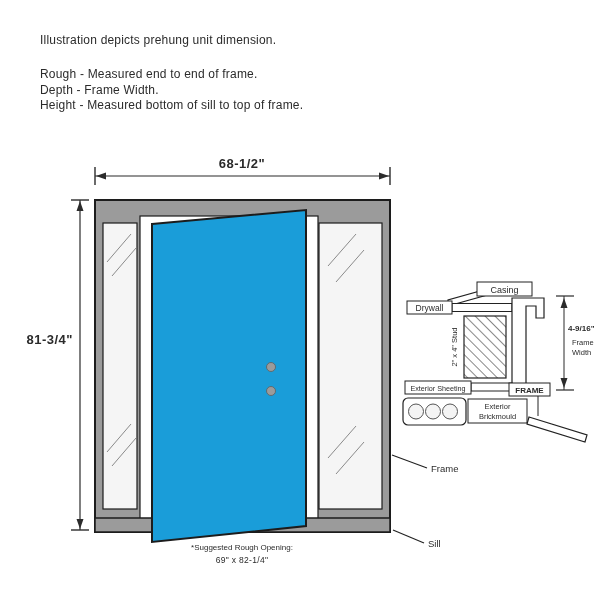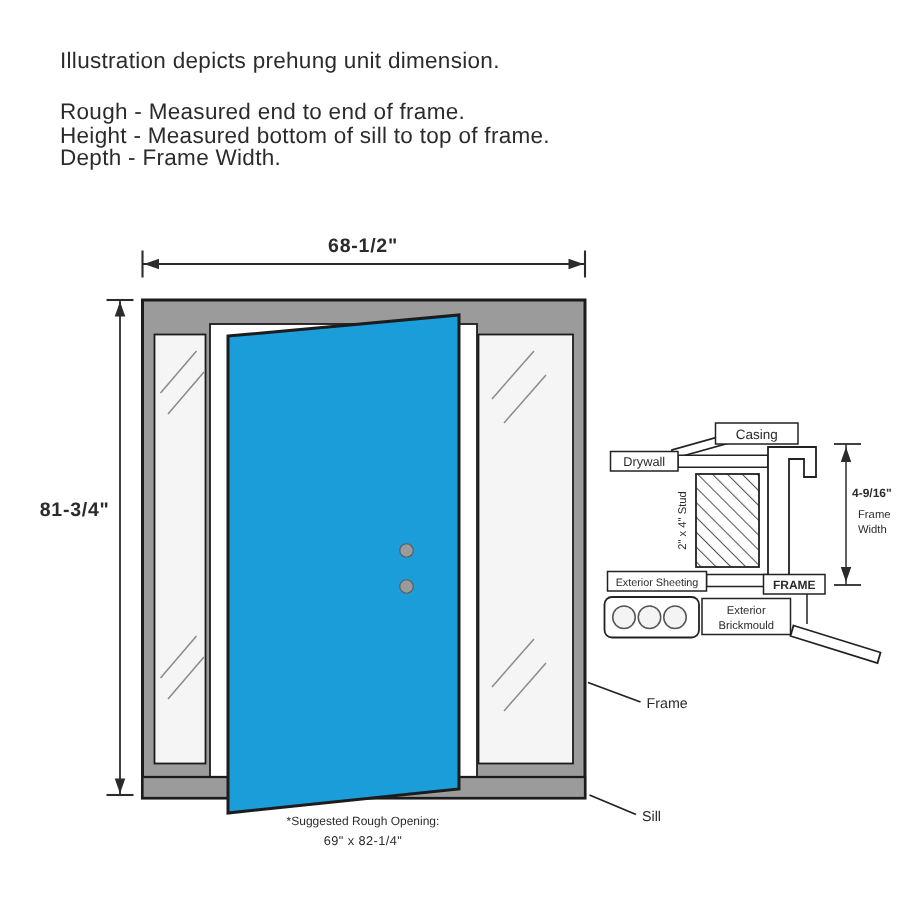--- a/index.html
+++ b/index.html
@@ -10,42 +10,42 @@
     width: 600px;
     height: 600px;
     background: #ffffff;
     overflow: hidden;
   }
   .intro {
     position: absolute;
     left: 40px;
     top: 33px;
     color: #2b2b2b;
-    font-size: 15px;
+    font-size: 12px;
     letter-spacing: 0.2px;
     line-height: 15px;
   }
   .intro-title { margin: 0 0 19px 0; }
   .intro-line  { margin: 0 0 0.5px 0; }
   svg.diagram { position: absolute; left: 0; top: 0; }
   svg text {
     font-family: "Liberation Sans", sans-serif;
     fill: #2b2b2b;
   }
 </style>
 </head>
 <body>
 
 <div class="page">
 
   <div class="intro">
     <p class="intro-title">Illustration depicts prehung unit dimension.</p>
     <p class="intro-line">Rough - Measured end to end of frame.</p>
+    <p class="intro-line">Depth - Frame Width.</p>
     <p class="intro-line">Height - Measured bottom of sill to top of frame.</p>
-    <p class="intro-line">Depth - Frame Width.</p>
   </div>
 
   <svg class="diagram" width="600" height="600" viewBox="0 0 600 600">
 
     <defs>
       <pattern id="stud-hatch" width="7" height="7" patternUnits="userSpaceOnUse" patternTransform="rotate(-45)">
         <rect width="7" height="7" fill="#ffffff"></rect>
         <line x1="0" y1="0" x2="0" y2="7" stroke="#555555" stroke-width="1.4"></line>
       </pattern>
     </defs>

